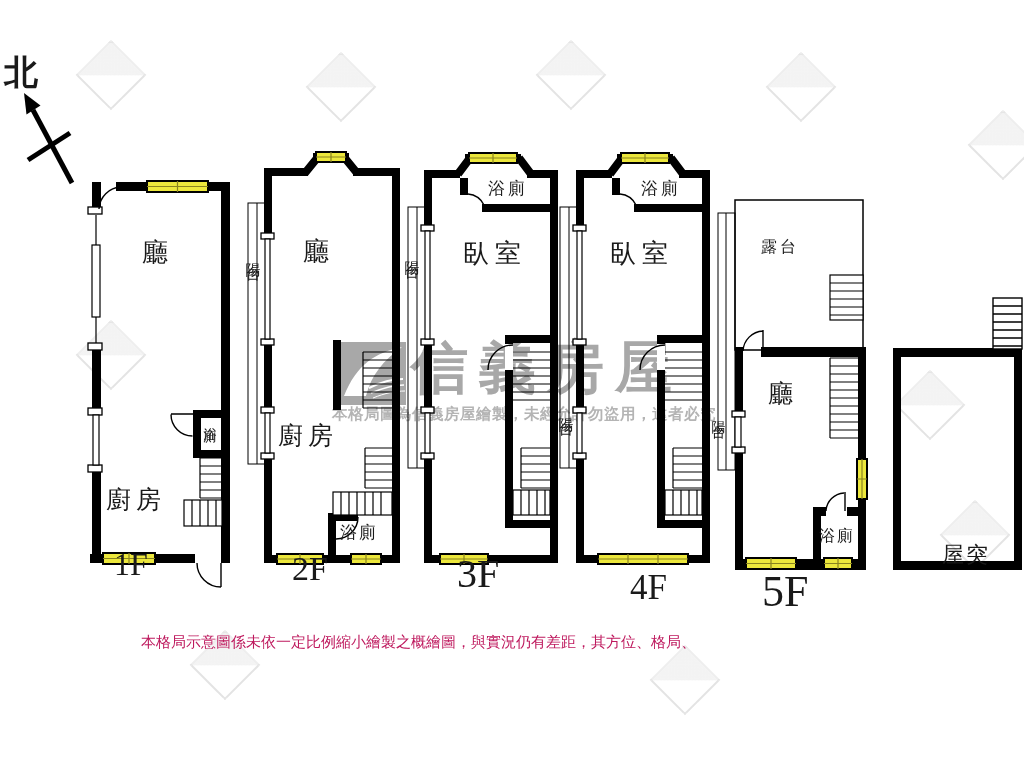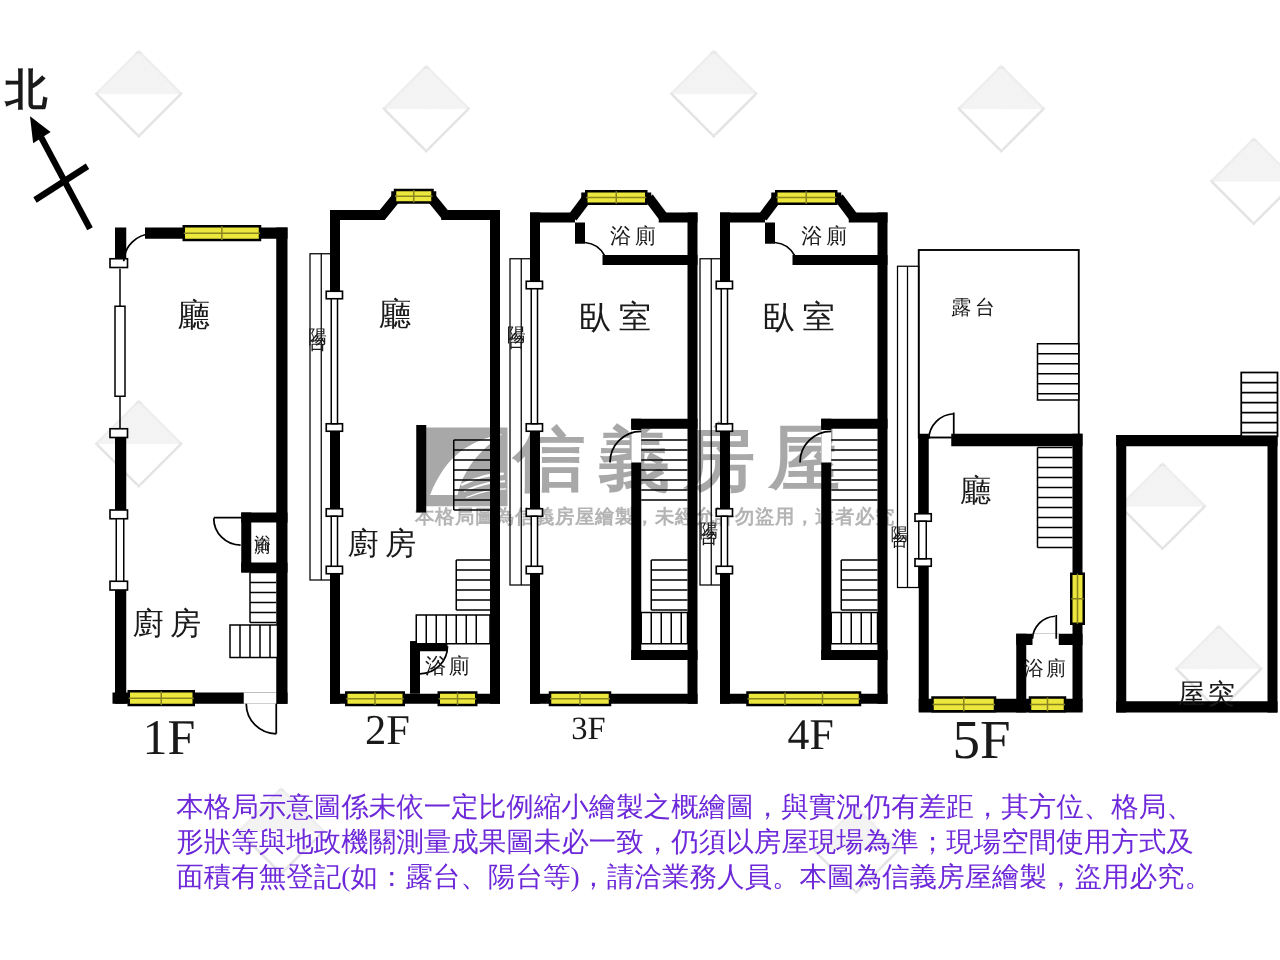--- a/index.html
+++ b/index.html
@@ -4,21 +4,21 @@
 <style>
   html,body{margin:0;padding:0;background:#fff;}
   .canvas{position:relative;width:1024px;height:768px;background:#fff;overflow:hidden;
           font-family:"Liberation Serif","DejaVu Serif",serif;}
   svg{position:absolute;left:0;top:0;}
   .lbl{position:absolute;color:#1a1a1a;white-space:nowrap;line-height:1;}
   .v{writing-mode:vertical-rl;text-orientation:upright;letter-spacing:3px;}
   .wm-brand{color:#a8a8a8;font-weight:bold;letter-spacing:11px;}
   .wm-notice{color:#b4b4b4;font-weight:bold;letter-spacing:0.5px;}
   .wm-logo{position:absolute;left:339px;top:342px;width:67px;height:63px;background:#a8a8a8;}
-  .disc{font-size:22px;color:#6d28d9;}
+  .disc{font-size:15px;color:#be185d;}
   .diamond{position:absolute;width:46px;height:46px;border:2px solid rgba(90,90,90,0.10);
            background:linear-gradient(135deg,rgba(90,90,90,0.07) 50%,transparent 50%);
            transform:rotate(45deg);}
 </style>
 </head>
 <body>
 
 <div class="canvas">
 
   <div>
@@ -314,24 +314,22 @@
 
   <div class="lbl v" style="left:558px;top:406px;font-size:15px">陽台</div>
   <div class="lbl" style="left:641px;top:180px;font-size:17px;letter-spacing:3px">浴廁</div>
   <div class="lbl" style="left:610px;top:241px;font-size:26px;letter-spacing:6px">臥室</div>
 
   <div class="lbl" style="left:761px;top:239px;font-size:16px;letter-spacing:3px">露台</div>
   <div class="lbl v" style="left:711px;top:410px;font-size:14px">陽台</div>
   <div class="lbl" style="left:768px;top:381px;font-size:25px">廳</div>
   <div class="lbl" style="left:819px;top:528px;font-size:16px;letter-spacing:2px">浴廁</div>
 
-  <div class="lbl" style="left:114px;top:570px;font-size:40px">1F</div>
-  <div class="lbl" style="left:292px;top:568px;font-size:34px">2F</div>
-  <div class="lbl" style="left:457px;top:570px;font-size:26px">3F</div>
+  <div class="lbl" style="left:114px;top:548px;font-size:32px">1F</div>
+  <div class="lbl" style="left:292px;top:552px;font-size:34px">2F</div>
+  <div class="lbl" style="left:457px;top:554px;font-size:40px">3F</div>
   <div class="lbl" style="left:630px;top:570px;font-size:35px">4F</div>
   <div class="lbl" style="left:762px;top:570px;font-size:44px">5F</div>
   <div class="lbl" style="left:942px;top:544px;font-size:22px;letter-spacing:2px">屋突</div>
 
   <div class="lbl disc" style="left:141px;top:635px">本格局示意圖係未依一定比例縮小繪製之概繪圖，與實況仍有差距，其方位、格局、</div>
-  <div class="lbl disc" style="left:141px;top:663px">形狀等與地政機關測量成果圖未必一致，仍須以房屋現場為準；現場空間使用方式及</div>
-  <div class="lbl disc" style="left:141px;top:691px">面積有無登記(如：露台、陽台等)，請洽業務人員。本圖為信義房屋繪製，盜用必究。</div>
 
 </div>
 
 </body></html>

